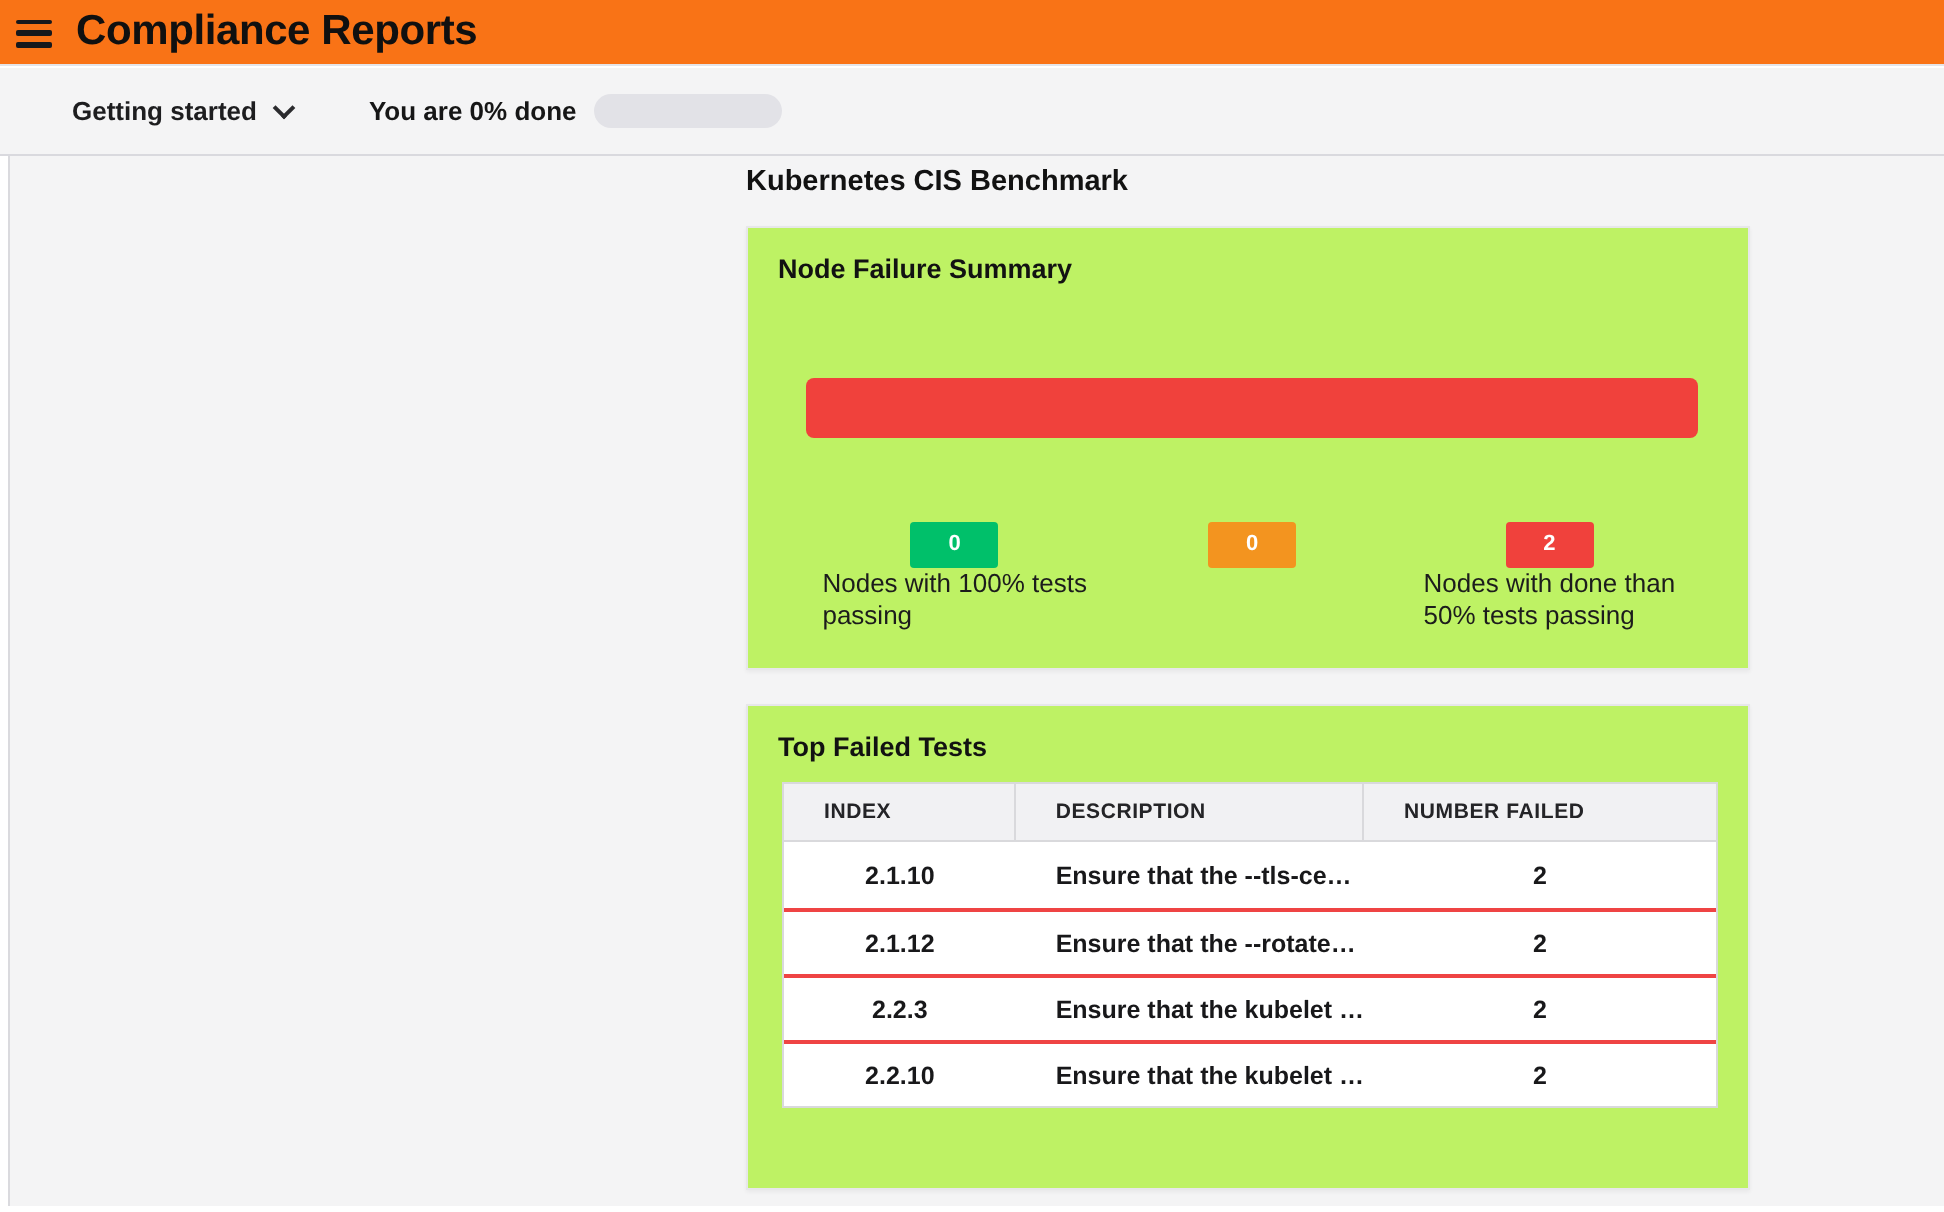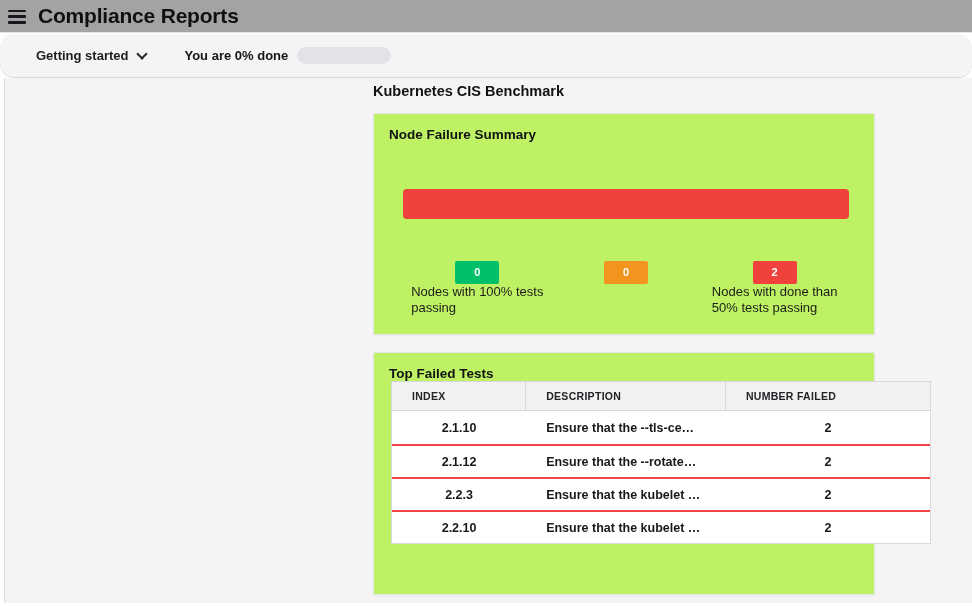--- a/index.html
+++ b/index.html
@@ -1,26 +1,26 @@
 <!DOCTYPE html>
 <html><head>
 <meta charset="utf-8">
 <style>
   * { margin:0; padding:0; box-sizing:border-box; }
   html,body { width:972px; height:606px; overflow:hidden; }
   body { font-family:"Liberation Sans", sans-serif; color:#141414; background:#fff; position:relative; }
 
   
-  .app-header { position:absolute; top:0; left:0; right:0; height:33px; background:#a3a3a3; display:flex; align-items:center; padding-left:8px; border-bottom:1px solid #e4e4e8; }
+  .app-header { position:absolute; top:0; left:0; right:0; height:33px; background:#f97316; display:flex; align-items:center; padding-left:8px; border-bottom:1px solid #e4e4e8; }
   .hamburger { width:18px; height:14px; display:flex; flex-direction:column; justify-content:space-between; cursor:pointer; margin-top:1px; }
   .hamburger span { display:block; height:2.2px; width:18px; background:#17181c; border-radius:1px; }
   .app-title { font-size:21px; font-weight:800; letter-spacing:-0.2px; margin-left:12px; color:#101010; }
 
   
-  .banner { position:absolute; top:34px; left:0; right:0; height:44px; background:#f4f4f5; border-bottom:1px solid #d9d9de; display:flex; align-items:center; padding-left:36px;border-radius:14px; }
+  .banner { position:absolute; top:34px; left:0; right:0; height:44px; background:#f4f4f5; border-bottom:1px solid #d9d9de; display:flex; align-items:center; padding-left:36px; }
   .gs-toggle { display:flex; align-items:center; cursor:pointer; }
   .gs-label { font-size:13px; font-weight:700; color:#1d1d1f; }
   .chevron { width:8px; height:8px; border-right:2px solid #2b2b2e; border-bottom:2px solid #2b2b2e; transform:rotate(45deg); margin:-4px 0 0 10px; }
   .progress-text { font-size:13px; font-weight:700; margin-left:38px; color:#161616; }
   .progress-pill { margin-left:9px; width:94px; height:17px; border-radius:9px; background:#e2e2e7; position:relative; overflow:hidden; }
   .progress-fill { height:100%; background:#c9c9d0; border-radius:9px; }
 
   
   .main { position:absolute; top:78px; left:0; right:0; bottom:0; background:#fff; }
   .outlet { position:absolute; top:0; bottom:3px; left:4px; right:0; background:#f4f4f5; border-left:1px solid #dadade; }
@@ -32,21 +32,21 @@
 
   .card-summary { top:35px; height:222px; }
   .fail-bar { position:absolute; left:29px; top:75px; width:446px; height:30px; border-radius:4px; }
 
   .stats-row { position:absolute; left:29px; top:147px; width:446px; display:flex; }
   .stat { flex:1 1 0; display:flex; flex-direction:column; align-items:center; }
   .stat-badge { width:44px; height:23px; border-radius:2px; color:#fff; font-size:11px; font-weight:700; text-align:center; line-height:23px; }
   .stat-label { font-size:13px; line-height:16px; color:#1c1c1c; }
 
   .card-tests { top:274px; height:243px; }
-  .tests-table-wrap { position:absolute; left:17px; top:28px; width:540px; }
+  .tests-table-wrap { position:absolute; left:17px; top:38px; width:468px; }
   table.tests { width:100%; border-collapse:separate; border-spacing:0; border:1px solid #d9d9dc; }
   table.tests col.c-index { width:117px; }
   table.tests col.c-desc  { width:173px; }
   table.tests col.c-num   { width:178px; }
   table.tests th { height:29px; background:#f1f1f3; font-size:10.5px; font-weight:700; letter-spacing:0.3px; color:#242427; text-align:left; padding-left:20px; border-bottom:1px solid #d9d9dc; border-right:1px solid #d9d9dc; }
   table.tests th:last-child { border-right:none; }
   table.tests td { height:33px; background:#fff; font-size:12.5px; font-weight:600; color:#18181a; }
   table.tests tbody tr + tr td { border-top:2px solid #ef4444; }
   td.cell-index { text-align:center; }
   td.cell-desc { text-align:left; padding-left:20px; white-space:nowrap; }

